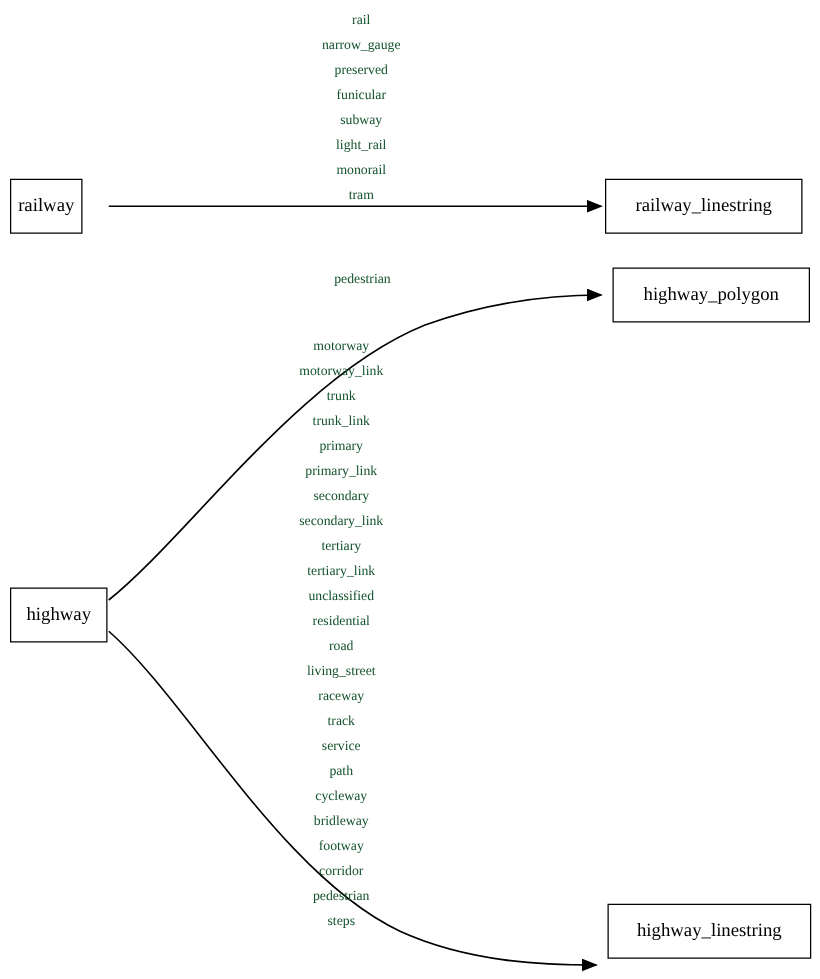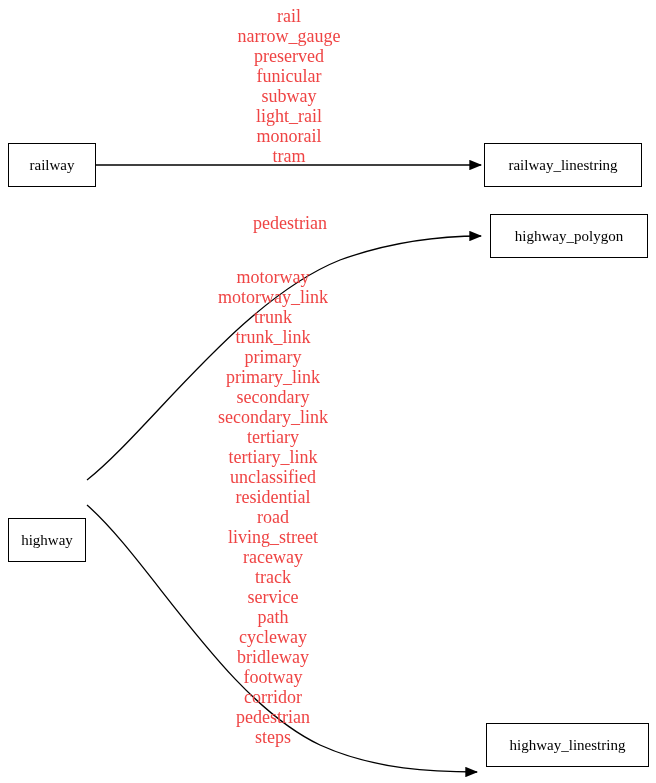--- a/index.html
+++ b/index.html
@@ -30,25 +30,25 @@
     background: #ffffff;
     display: flex;
     align-items: center;
     justify-content: center;
     font-size: 15px;
     line-height: 1;
     white-space: nowrap;
   }
   .edge-label {
     position: absolute;
-    font-size: 18px;
+    font-size: 11px;
     line-height: 20px;
     text-align: center;
     white-space: pre;
-    color: #ef4444;
+    color: #14532d;
   }
 </style>
 </head>
 <body>
 
 <div id="canvas">
 
   <svg class="edges" viewBox="0 0 656 783">
     <defs>
       <marker id="arrow" markerWidth="10" markerHeight="8" refX="9" refY="4" orient="auto" markerUnits="strokeWidth">
@@ -62,29 +62,29 @@
 
     <g>
       <path d="M87,480 C150,430 240,300 340,260 C390,242 440,236 481,236" fill="none" stroke="#000000" stroke-width="1.3" marker-end="url(#arrow)"></path>
     </g>
 
     <g>
       <path d="M87,505 C150,560 225,700 320,745 C375,770 435,772 477,772" fill="none" stroke="#000000" stroke-width="1.3" marker-end="url(#arrow)"></path>
     </g>
   </svg>
 
-  <div class="node" style="left:8px; top:143px; width:88px; height:44px;">
+  <div class="node" style="left:8px; top:143px; width:58px; height:44px;">
     <span>railway</span>
   </div>
 
   <div class="node" style="left:484px; top:143px; width:158px; height:44px;">
     <span>railway_linestring</span>
   </div>
 
-  <div class="node" style="left:8px; top:470px; width:78px; height:44px;margin-top:48px;">
+  <div class="node" style="left:8px; top:470px; width:78px; height:44px;">
     <span>highway</span>
   </div>
 
   <div class="node" style="left:490px; top:214px; width:158px; height:44px;">
     <span>highway_polygon</span>
   </div>
 
   <div class="node" style="left:486px; top:723px; width:163px; height:44px;">
     <span>highway_linestring</span>
   </div>

